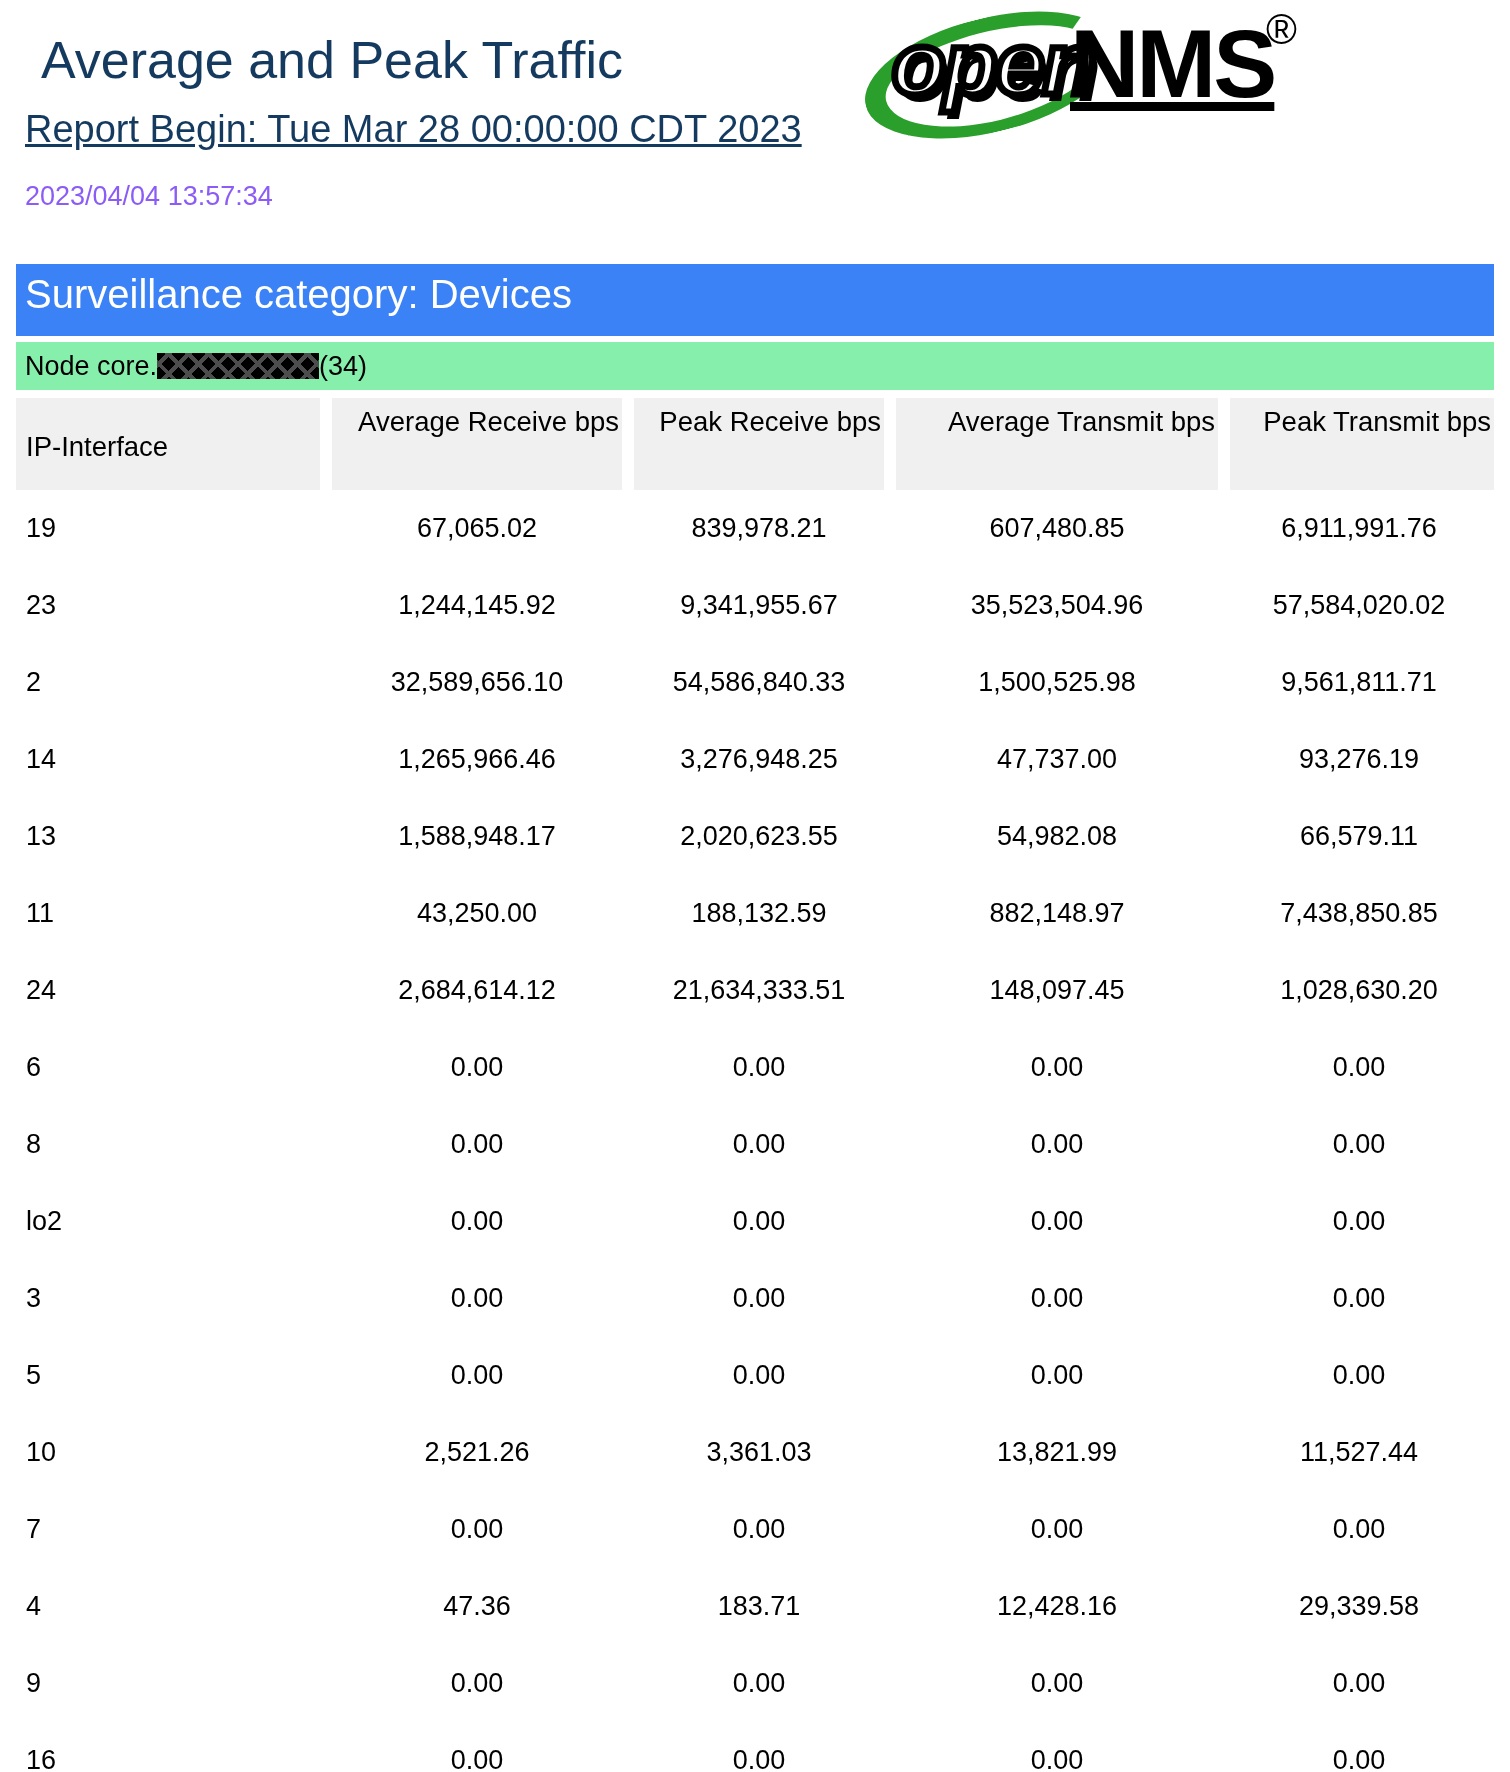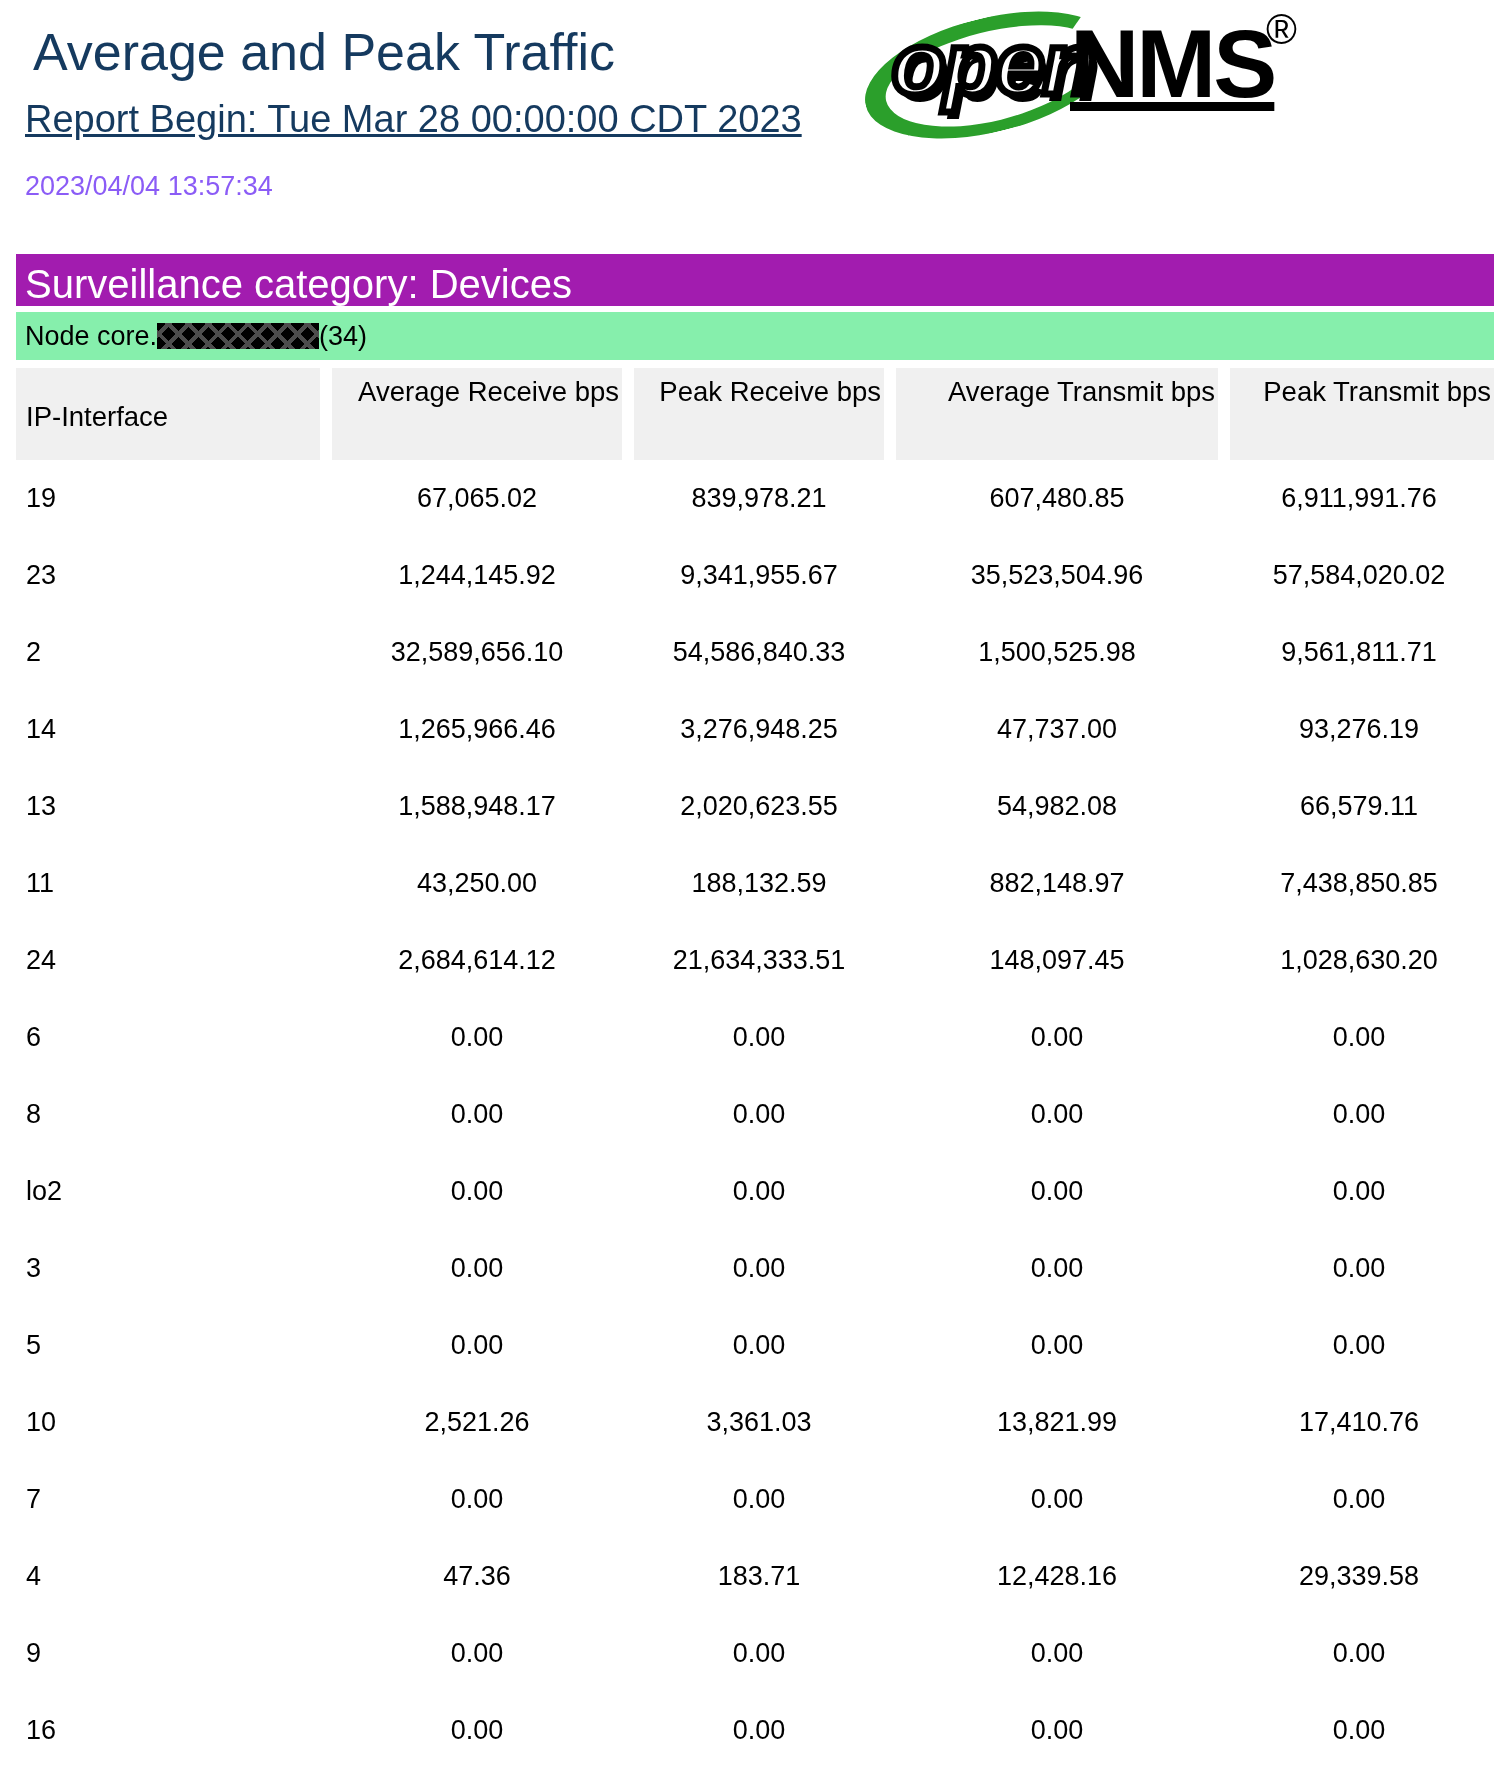--- a/index.html
+++ b/index.html
@@ -9,21 +9,21 @@
     background: #ffffff;
     overflow: hidden;
     font-family: "Liberation Sans", "DejaVu Sans", sans-serif;
     color: #000;
     position: relative;
   }
 
   
   .page-header { position: relative; padding: 14px 0 0 25px; }
   .page-title {
-    margin: 8px; font-size: 52px; line-height: 60px; font-weight: 500;
+    margin: 16px; font-size: 52px; line-height: 60px; font-weight: 500;
     color: #153a5f; letter-spacing: 0;
   }
   .report-begin {
     margin: 14px 8px 0 0; font-size: 38px; line-height: 46px;
     color: #153a5f;
     text-decoration: underline;
   }
   .timestamp {
     margin: 28px 0 0 0; font-size: 27px; line-height: 32px; color: #8b5cf6;
   }
@@ -52,22 +52,22 @@
     font-size: 96px; line-height: 104px; font-weight: bold; color: #000;
     letter-spacing: -3px;
     text-decoration: underline;
   }
   .logo-r { position: absolute; left: 404px; top: 0px; font-size: 42px; color: #000; }
 
   
   .report-body { margin: 0 16px; }
   .section-banner {
     margin-top: 52px;
-    height: 52px; line-height: 60px;
-    background: #a21caf;
+    height: 72px; line-height: 60px;
+    background: #3b82f6;
     color: #fff; font-size: 40px; padding-left: 9px;
     white-space: nowrap;
   }
   .node-bar {
     margin-top: 6px;
     height: 48px; line-height: 48px;
     background: #86efac;
     font-size: 27px; padding-left: 9px;
     white-space: nowrap;
   }
@@ -234,21 +234,21 @@
           <td>0.00</td>
           <td>0.00</td>
           <td>0.00</td>
           <td>0.00</td>
         </tr>
         <tr>
           <td>10</td>
           <td>2,521.26</td>
           <td>3,361.03</td>
           <td>13,821.99</td>
-          <td>17,410.76</td>
+          <td>11,527.44</td>
         </tr>
         <tr>
           <td>7</td>
           <td>0.00</td>
           <td>0.00</td>
           <td>0.00</td>
           <td>0.00</td>
         </tr>
         <tr>
           <td>4</td>

